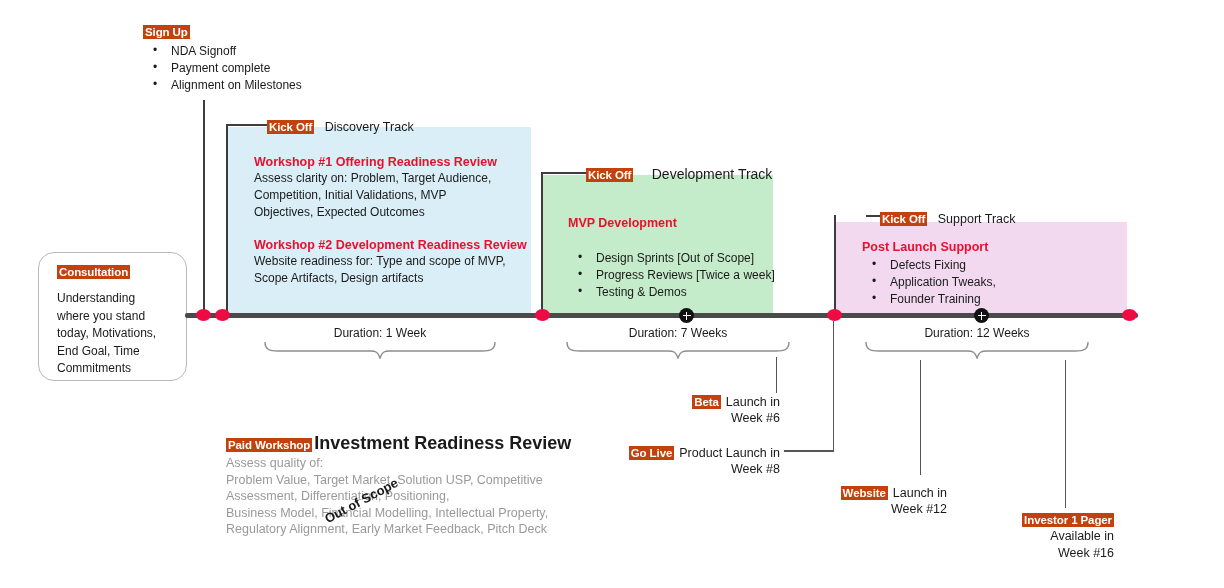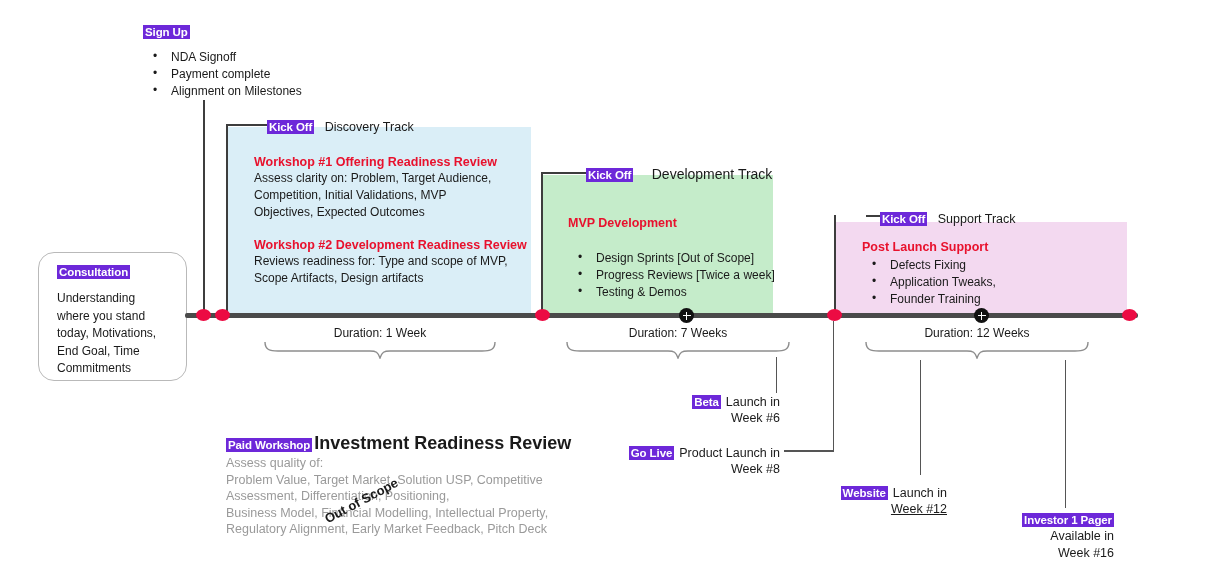--- a/index.html
+++ b/index.html
@@ -6,21 +6,21 @@
   body{
     width:1224px;height:588px;position:relative;overflow:hidden;
     font-family:"Liberation Sans","DejaVu Sans",sans-serif;
     color:#1a1a1a;
   }
   .stage{position:absolute;left:0;top:0;width:1224px;height:588px;}
   .abs{position:absolute;}
 
   
   .tag{
-    background:#6d28d9;color:#ffffff;font-weight:bold;
+    background:#c2410c;color:#ffffff;font-weight:bold;
     padding:0 2px;display:inline-block;line-height:14px;
     font-size:11.5px;letter-spacing:-0.1px;white-space:nowrap;
   }
 
   
   ul.b{margin:0;padding:0;list-style:none;}
   ul.b li{
     position:relative;padding-left:28px;font-size:12px;line-height:17px;
     color:#1a1a1a;white-space:nowrap;
   }
@@ -73,39 +73,39 @@
 
   .rt{text-align:right;}
 </style>
 </head>
 <body>
 
 <div class="stage">
 
   <div class="abs" style="left:143px;top:22px;">
     <span class="tag">Sign Up</span>
-    <ul class="b" style="margin-top:9px;">
+    <ul class="b" style="margin-top:3px;">
       <li>NDA Signoff</li>
       <li>Payment complete</li>
       <li>Alignment on Milestones</li>
     </ul>
   </div>
 
   <div class="vline" style="left:203px;top:100px;height:216px;"></div>
 
   <div class="track" style="left:226px;top:127px;width:305px;height:189px;background:#daeef7;">
     <div class="abs" style="left:28px;top:27px;">
       <div class="trk-title">Workshop #1 Offering Readiness Review</div>
       <div class="trk-text">Assess clarity on: Problem, Target Audience,</div>
       <div class="trk-text">Competition, Initial Validations, MVP</div>
       <div class="trk-text">Objectives, Expected Outcomes</div>
     </div>
     <div class="abs" style="left:28px;top:110px;">
       <div class="trk-title">Workshop #2 Development Readiness Review</div>
-      <div class="trk-text">Reviews readiness for: Type and scope of MVP,</div>
+      <div class="trk-text">Website readiness for: Type and scope of MVP,</div>
       <div class="trk-text">Scope Artifacts, Design artifacts</div>
     </div>
   </div>
 
   <div class="vline" style="left:226px;top:124px;height:192px;"></div>
   <div class="hline" style="left:226px;top:124px;width:41px;"></div>
   <div class="abs" style="left:267px;top:117px;">
     <span class="tag">Kick Off</span>
     <span style="font-size:12.5px;margin-left:6px;">Discovery Track</span>
   </div>
@@ -192,21 +192,21 @@
   <div class="vline thin" style="left:833px;top:321px;height:130px;"></div>
   <div class="hline" style="left:784px;top:450px;width:50px;background:#555;"></div>
   <div class="abs rt" style="left:600px;top:443px;width:180px;">
     <span class="tag">Go Live</span><span style="font-size:12.5px;margin-left:5px;">Product Launch in</span>
     <div style="font-size:12.5px;line-height:17px;">Week #8</div>
   </div>
 
   <div class="vline thin" style="left:920px;top:360px;height:115px;"></div>
   <div class="abs rt" style="left:760px;top:483px;width:187px;">
     <span class="tag">Website</span><span style="font-size:12.5px;margin-left:5px;">Launch in</span>
-    <div style="font-size:12.5px;line-height:17px;text-decoration:underline;">Week #12</div>
+    <div style="font-size:12.5px;line-height:17px;">Week #12</div>
   </div>
 
   <div class="vline thin" style="left:1065px;top:360px;height:148px;"></div>
   <div class="abs rt" style="left:900px;top:510px;width:214px;">
     <span class="tag">Investor 1 Pager</span>
     <div style="font-size:12.5px;line-height:17px;">Available in</div>
     <div style="font-size:12.5px;line-height:17px;">Week #16</div>
   </div>
 
   <div class="abs" style="left:226px;top:433px;">

